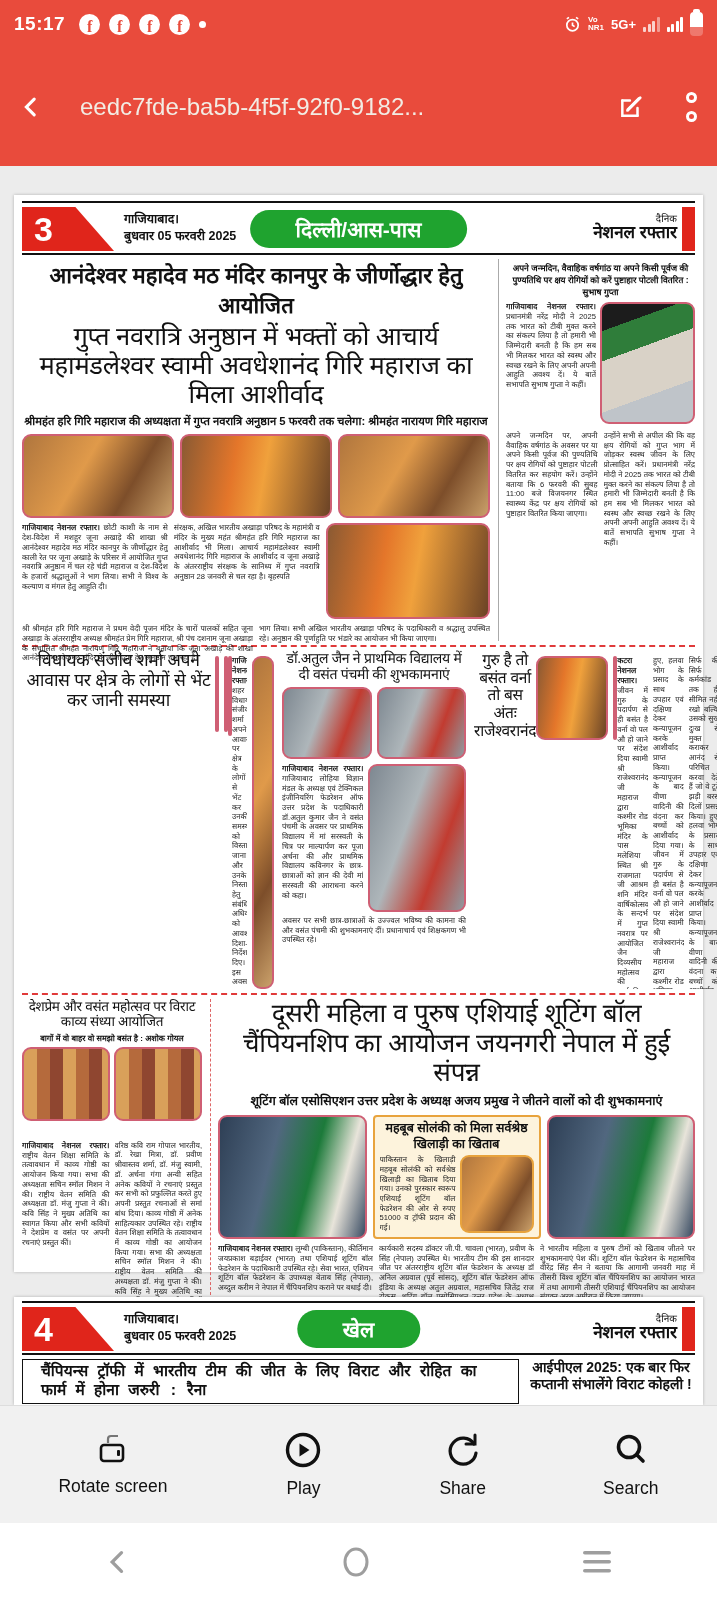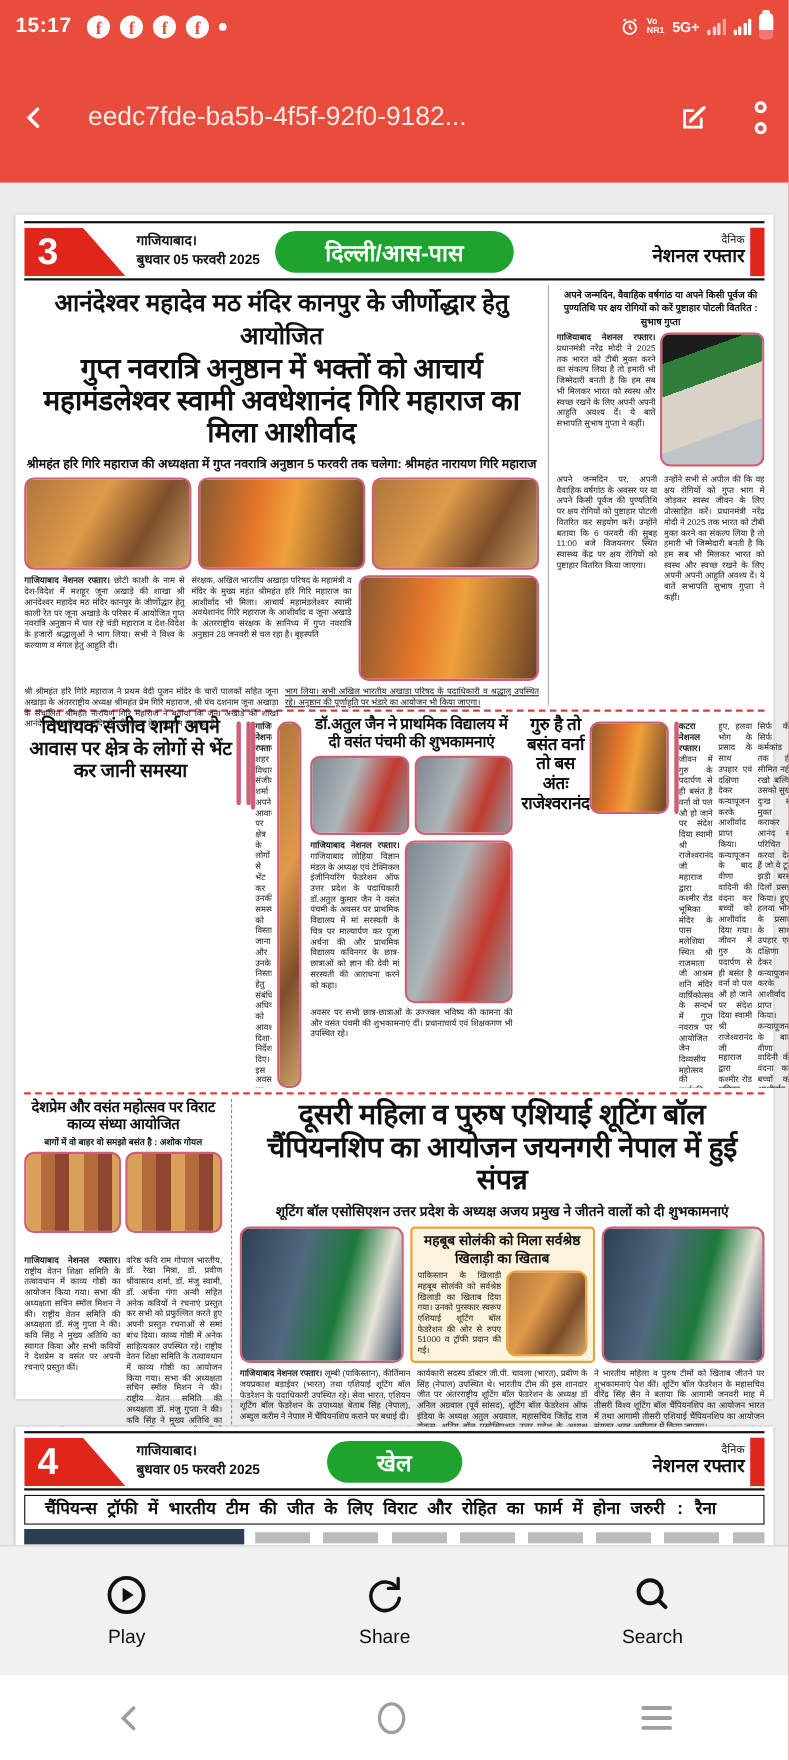--- a/index.html
+++ b/index.html
@@ -1,17 +1,17 @@
 <!DOCTYPE html>
 <html><head>
 <meta charset="utf-8">
 <style>
   html,body{margin:0;padding:0;}
   body{font-family:"Liberation Sans",sans-serif;background:#ececec;}
-  .screen{position:relative;width:717px;height:1600px;overflow:hidden;background:#ef4444;margin:0 auto;}
+  .screen{position:relative;width:717px;height:1600px;overflow:hidden;background:#7f1d1d;margin:0 auto;}
 
   
   .topbars{position:absolute;left:0;top:0;width:717px;height:166px;background:#e94b3c;}
   .statusbar{position:absolute;left:0;top:0;width:717px;height:48px;display:flex;align-items:center;padding:0 14px;box-sizing:border-box;color:#fff;}
   .time{font-size:19px;font-weight:bold;letter-spacing:.5px;}
   .fbwrap{display:flex;align-items:center;gap:9px;margin-left:14px;}
   .fb{width:21px;height:21px;border-radius:50%;background:#fff;color:#e94b3c;font-weight:bold;font-size:16px;display:flex;align-items:flex-end;justify-content:center;font-family:"Liberation Serif",serif;line-height:1;overflow:hidden;}
   .mini-dot{width:7px;height:7px;border-radius:50%;background:#fff;}
   .sb-right{margin-left:auto;display:flex;align-items:center;gap:7px;}
   .vonr{font-size:8px;line-height:1.05;font-weight:bold;text-align:left;}
@@ -45,21 +45,21 @@
   .ph-b{background:linear-gradient(100deg,#8a5a33,#e4762a 35%,#f0a13c 55%,#6b4326);}
   .ph-c{background:linear-gradient(115deg,#5e6b5a,#9aa08f 30%,#c7572f 60%,#832f22);}
   .ph-d{background:linear-gradient(110deg,#7e8891,#aeb6ba 40%,#c23b30 70%,#8f9aa1);}
   .ph-e{background:linear-gradient(105deg,#2e3f55,#51677f 35%,#1c7a3a 60%,#e8e4da 80%,#3a4c63);}
   .ph-f{background:repeating-linear-gradient(90deg,#d9a05a 0 13px,#b56a3c 13px 26px,#8f4630 26px 39px);}
   .ph-g{background:linear-gradient(160deg,#1c1c1c 0 18%,#2f7d3a 18% 38%,#d9d2c7 38% 72%,#bfc4c9 72%);}
 
   .tinytxt{font-size:7.6px;line-height:1.28;text-align:justify;color:#222;overflow:hidden;}
   .dateline{font-weight:bold;font-size:7.8px;}
   .dash-red{border-top:2px dashed #e03a3a;margin:4px 0;}
-  .headline-xl{font-weight:bold;text-align:center;line-height:1.14;letter-spacing:-.3px;}
+  .headline-xl{font-weight:normal;text-align:center;line-height:1.14;letter-spacing:-.3px;}
 
   .regmarks{display:flex;justify-content:space-between;align-items:center;padding:0 8px;height:10px;}
   .regset{display:flex;gap:2px;align-items:center;}
   .regset i{width:6px;height:6px;border-radius:50%;display:block;}
   .rc{background:#00aeef}.rm{background:#ec008c}.ry{background:#ffe500}.rk{background:#111;}
 
   .box-award{background:#fdf3dc;border:2px solid #e8a33d;border-radius:4px;box-sizing:border-box;padding:4px 5px;}
   .box-award .bt{font-weight:bold;font-size:12.5px;text-align:center;line-height:1.25;}
 
   
@@ -159,21 +159,21 @@
           <div class="photo ph-b" style="flex:1;height:84px;"></div>
           <div class="photo ph-a" style="flex:1;height:84px;"></div>
         </div>
         <div style="display:flex;gap:6px;margin-top:5px;height:96px;">
           <div class="tinytxt" style="flex:1;"><span class="dateline">गाजियाबाद नेशनल रफ्तार।</span> <span>छोटी काशी के नाम से देश-विदेश में मशहूर जूना अखाड़े की शाखा श्री आनंदेश्वर महादेव मठ मंदिर कानपुर के जीर्णोद्धार हेतु काली रेत पर जूना अखाड़े के परिसर में आयोजित गुप्त नवरात्रि अनुष्ठान में चल रहे चंडी महाराज व देश-विदेश के हजारों श्रद्धालुओं ने भाग लिया। सभी ने विश्व के कल्याण व मंगल हेतु आहुति दी।</span></div>
           <div class="tinytxt" style="flex:1;"><span>संरक्षक, अखिल भारतीय अखाड़ा परिषद के महामंत्री व मंदिर के मुख्य महंत श्रीमहंत हरि गिरि महाराज का आशीर्वाद भी मिला। आचार्य महामंडलेश्वर स्वामी अवधेशानंद गिरि महाराज के आशीर्वाद व जूना अखाड़े के अंतरराष्ट्रीय संरक्षक के सानिध्य में गुप्त नवरात्रि अनुष्ठान 28 जनवरी से चल रहा है। बृहस्पति</span></div>
           <div class="photo ph-b" style="flex:1.1;height:96px;"></div>
         </div>
         <div style="display:flex;gap:6px;margin-top:5px;flex:1;">
           <div class="tinytxt" style="flex:1;"><span>श्री श्रीमहंत हरि गिरि महाराज ने प्रथम वेदी पूजन मंदिर के चारों पालकों सहित जूना अखाड़ा के अंतरराष्ट्रीय अध्यक्ष श्रीमहंत प्रेम गिरि महाराज, श्री पंच दशनाम जूना अखाड़ा के संचालित श्रीमहंत नारायण गिरि महाराज ने बताया कि जूना अखाड़े की शाखा आनंदेश्वर महादेव मठ मंदिर के जीर्णोद्धार हेतु अनुष्ठान चल रहा है।</span></div>
-          <div class="tinytxt" style="flex:1;text-decoration:underline;"><span>भाग लिया। सभी अखिल भारतीय अखाड़ा परिषद के पदाधिकारी व श्रद्धालु उपस्थित रहे। अनुष्ठान की पूर्णाहुति पर भंडारे का आयोजन भी किया जाएगा।</span></div>
+          <div class="tinytxt" style="flex:1;"><span>भाग लिया। सभी अखिल भारतीय अखाड़ा परिषद के पदाधिकारी व श्रद्धालु उपस्थित रहे। अनुष्ठान की पूर्णाहुति पर भंडारे का आयोजन भी किया जाएगा।</span></div>
         </div>
       </div>
 
       <div style="flex:1;border-left:1px solid #aaa;padding-left:7px;display:flex;flex-direction:column;">
         <div style="font-size:8.6px;font-weight:bold;text-align:center;margin-top:3px;">अपने जन्मदिन, वैवाहिक वर्षगांठ या अपने किसी पूर्वज की पुण्यतिथि पर क्षय रोगियों को करें पुष्टाहार पोटली वितरित : सुभाष गुप्ता</div>
         <div style="margin-top:4px;overflow:hidden;">
           <div class="photo ph-g" style="float:right;width:95px;height:122px;margin:0 0 3px 4px;"></div>
           <div class="tinytxt"><span class="dateline">गाजियाबाद नेशनल रफ्तार।</span> <span>प्रधानमंत्री नरेंद्र मोदी ने 2025 तक भारत को टीबी मुक्त करने का संकल्प लिया है तो हमारी भी जिम्मेदारी बनती है कि हम सब भी मिलकर भारत को स्वस्थ और स्वच्छ रखने के लिए अपनी अपनी आहुति अवश्य दें। ये बातें सभापति सुभाष गुप्ता ने कहीं।</span></div>
         </div>
         <div style="display:flex;gap:6px;margin-top:4px;flex:1;">
@@ -309,28 +309,37 @@
       </div>
       <div class="pill">खेल</div>
       <div class="brand">
         <div class="b-small">दैनिक</div>
         <div class="b-name">नेशनल रफ्तार</div>
       </div>
       <div class="brand-red"></div>
     </div>
     <div style="display:flex;gap:8px;margin-top:4px;">
       <div style="flex:1;border:1.5px solid #111;padding:3px 18px;font-size:15.5px;font-weight:bold;text-align:left;line-height:1.2;font-family:Liberation Mono, monospace;">चैंपियन्स ट्रॉफी में भारतीय टीम की जीत के लिए विराट और रोहित का फार्म में होना जरुरी : रैना</div>
+      <div style="width:168px;flex:0 0 auto;font-size:14px;font-weight:bold;text-align:center;line-height:1.2;">आईपीएल 2025: एक बार फिर कप्तानी संभालेंगे विराट कोहली !</div>
     </div>
     <div style="display:flex;gap:10px;margin-top:4px;">
       <div style="width:200px;height:14px;background:#2c3e50;"></div>
       <div style="flex:1;height:10px;background:repeating-linear-gradient(90deg,#bbb 0 50px,#fff 50px 62px);margin-top:3px;"></div>
     </div>
   </div>
 
   <div class="toolbar">
+    <div class="tb-item">
+      <svg width="36" height="34" viewBox="0 0 36 34" fill="none" stroke="#111" stroke-width="2.6">
+          <rect x="6" y="12" width="22" height="16" rx="3"></rect>
+          <rect x="22" y="17" width="3" height="6" rx="1" fill="#111" stroke="none"></rect>
+          <path d="M13 10V6a3 3 0 013-3h7" stroke-width="2.2" opacity=".55"></path>
+        </svg>
+      <span class="tb-label">Rotate screen</span>
+    </div>
     <div class="tb-item">
       <svg width="38" height="38" viewBox="0 0 38 38">
           <circle cx="19" cy="19" r="15.5" fill="none" stroke="#111" stroke-width="3.4"></circle>
           <path d="M15.5 12.5l10 6.5-10 6.5z" fill="#111"></path>
         </svg>
       <span class="tb-label">Play</span>
     </div>
     <div class="tb-item">
       <svg width="38" height="38" viewBox="0 0 38 38" fill="none" stroke="#111" stroke-width="3.2" stroke-linecap="round">
           <path d="M30 13a13 13 0 10 2 9"></path>

